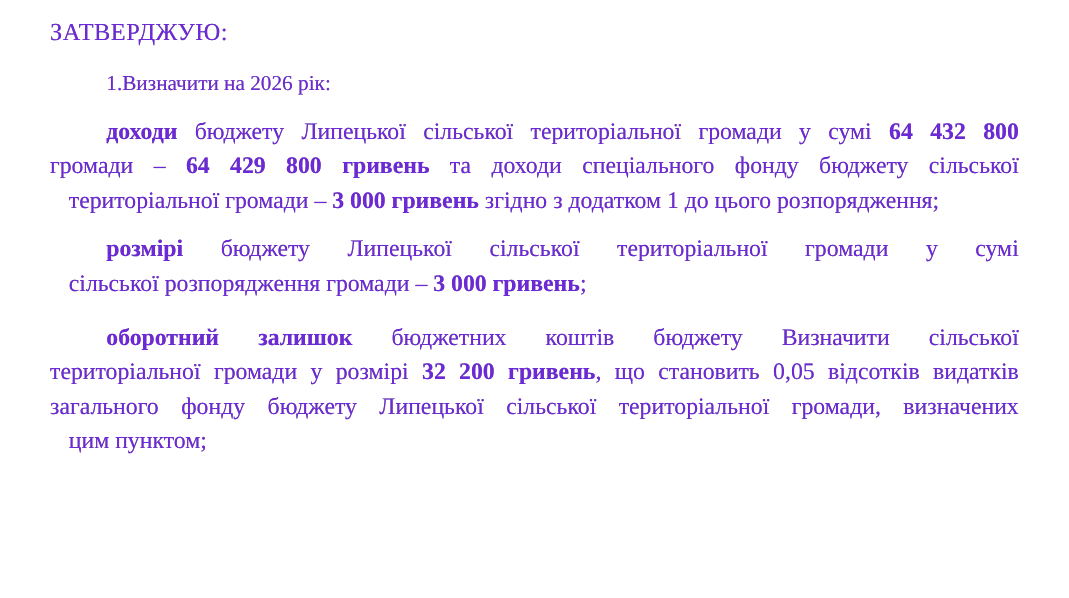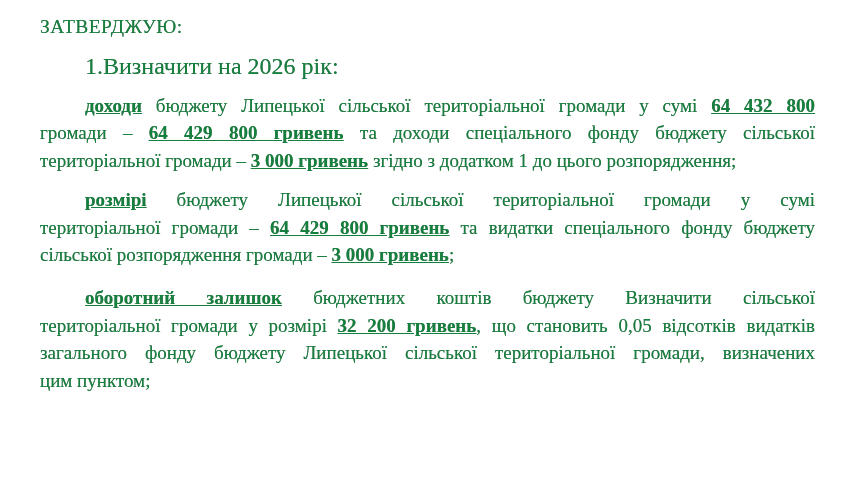--- a/index.html
+++ b/index.html
@@ -4,69 +4,68 @@
 <style>
   * { margin: 0; padding: 0; box-sizing: border-box; }
   html, body { background: #ffffff; }
   .page {
     position: relative;
     width: 855px;
     height: 478px;
     background: #ffffff;
     overflow: hidden;
     font-family: "Liberation Serif", "DejaVu Serif", serif;
-    color: #15803d;
+    color: #6d28d9;
     padding: 13px 40px 0 40px;
   }
   .approve-line {
     font-size: 19.5px;
     line-height: 27px;
     letter-spacing: 0.4px;
   }
   .item-line {
-    font-size: 24px;
+    font-size: 17px;
     line-height: 27px;
     margin-top: 13px;
     margin-left: 45px;
     font-weight: 400;
   }
   .paragraph {
     margin-top: 12px;
   }
   .paragraph[data-index="2"] {
     margin-top: 16px;
   }
   .line {
     font-size: 19px;
     line-height: 27.4px;
     text-align: justify;
     text-align-last: justify;
     white-space: normal;
   }
   .line.first { text-indent: 45px; }
-  .line.last { text-align-last: left; }
-  .b { font-weight: 700; text-decoration: underline; }
+  .line.last { text-align-last: left; margin-left: 15px; }
+  .b { font-weight: 700; }
   
   .page { text-shadow: 0 0 0.4px rgba(40,40,40,0.55); }
 </style>
 </head>
 <body>
 
 <div class="page">
   <div class="approve-line">ЗАТВЕРДЖУЮ:</div>
   <div class="item-line">1.Визначити на 2026 рік:</div>
   <div>
       <div class="paragraph" data-index="0">
         <div class="line first"><span class="b">доходи</span><span> бюджету Липецької сільської територіальної громади у сумі </span><span class="b">64 432 800</span></div>
         <div class="line"><span>громади – </span><span class="b">64 429 800 гривень</span><span> та доходи спеціального фонду бюджету сільської</span></div>
         <div class="line last"><span>територіальної громади – </span><span class="b">3 000 гривень</span><span> згідно з додатком 1 до цього розпорядження;</span></div>
       </div>
       <div class="paragraph" data-index="1">
         <div class="line first"><span class="b">розмірі</span><span> бюджету Липецької сільської територіальної громади у сумі</span></div>
-        <div class="line"><span>територіальної громади – </span><span class="b">64 429 800 гривень</span><span> та видатки спеціального фонду бюджету</span></div>
         <div class="line last"><span>сільської розпорядження громади – </span><span class="b">3 000 гривень</span><span>;</span></div>
       </div>
       <div class="paragraph" data-index="2">
         <div class="line first"><span class="b">оборотний залишок</span><span> бюджетних коштів бюджету Визначити сільської</span></div>
         <div class="line"><span>територіальної громади у розмірі </span><span class="b">32 200 гривень</span><span>, що становить 0,05 відсотків видатків</span></div>
         <div class="line"><span>загального фонду бюджету Липецької сільської територіальної громади, визначених</span></div>
         <div class="line last"><span>цим пунктом;</span></div>
       </div>
     </div>
 </div>

